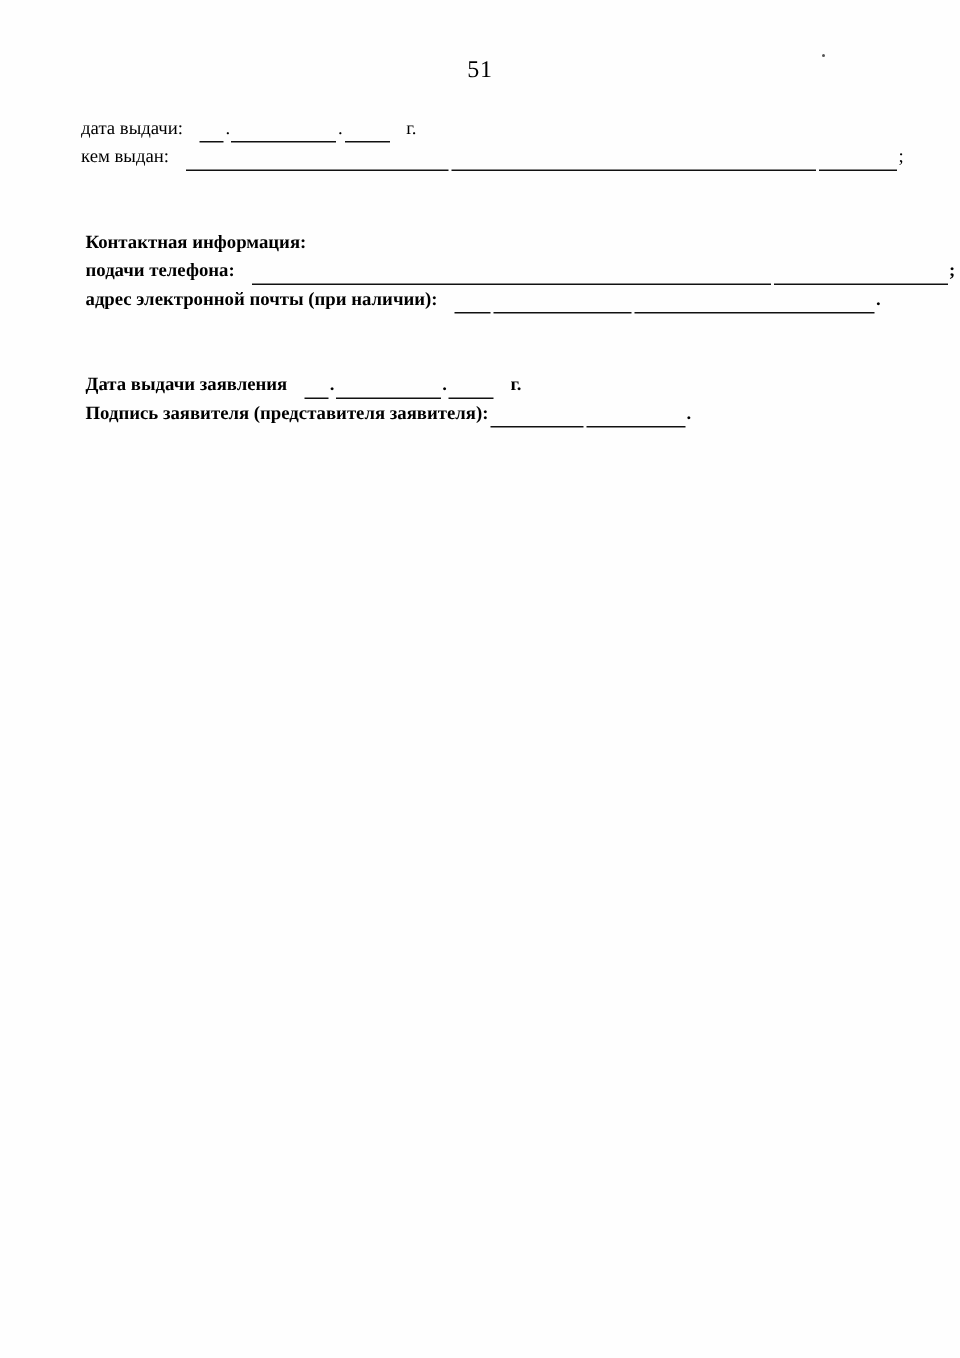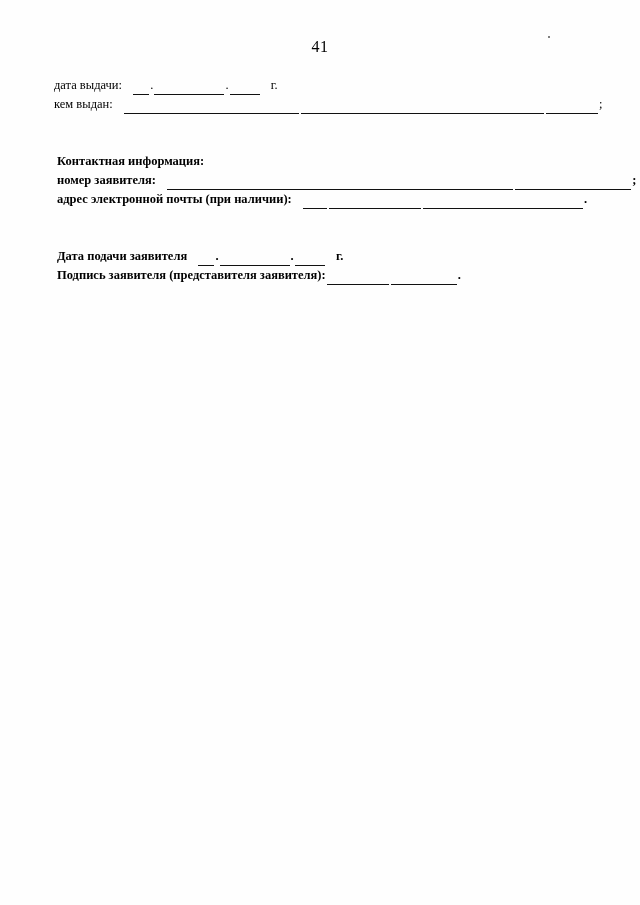--- a/index.html
+++ b/index.html
@@ -87,21 +87,21 @@
   .w-n { width: 66px; }
   .punct { display: inline-block; }
 </style>
 </head>
 <body>
 
 <div class="page">
 
   <div class="speck"></div>
 
-  <div class="page-number">41</div>
+  <div class="page-number">51</div>
 
   <div class="body-text">
 
     <div class="line">
       <span class="lbl">дата выдачи:</span>
       <span class="gap-s"></span>
       <span class="fill w-d"></span><span class="punct">.</span><span class="fill w-e"></span><span class="punct">.</span><span class="fill w-f"></span>
       <span class="gap-s"></span>
       <span class="lbl">г.</span>
     </div>
@@ -113,36 +113,36 @@
     </div>
 
     <div class="spacer-line"></div>
     <div class="spacer-line"></div>
 
     <div class="line indent">
       <span class="lbl">Контактная информация:</span>
     </div>
 
     <div class="line indent">
-      <span class="lbl">номер заявителя:</span>
+      <span class="lbl">подачи телефона:</span>
       <span class="gap-s"></span>
       <span class="fill w-g"></span><span class="fill w-h"></span><span class="punct">;</span>
     </div>
 
     <div class="line indent">
       <span class="lbl">адрес электронной почты (при наличии):</span>
       <span class="gap-s"></span>
       <span class="fill w-i"></span><span class="fill w-j"></span><span class="fill w-k"></span><span class="punct">.</span>
     </div>
 
     <div class="spacer-line"></div>
     <div class="spacer-line"></div>
 
     <div class="line indent">
-      <span class="lbl">Дата подачи заявителя</span>
+      <span class="lbl">Дата выдачи заявления</span>
       <span class="gap-s"></span>
       <span class="fill w-d"></span><span class="punct">.</span><span class="fill w-e"></span><span class="punct">.</span><span class="fill w-f"></span>
       <span class="gap-s"></span>
       <span class="lbl">г.</span>
     </div>
 
     <div class="line indent">
       <span class="lbl">Подпись заявителя (представителя заявителя):</span><span class="fill w-m"></span><span class="fill w-n"></span><span class="punct">.</span>
     </div>
 

